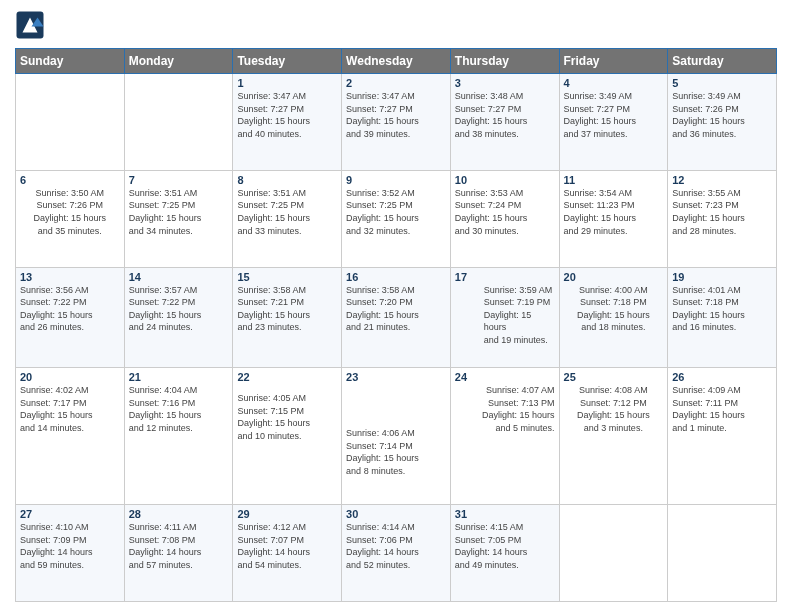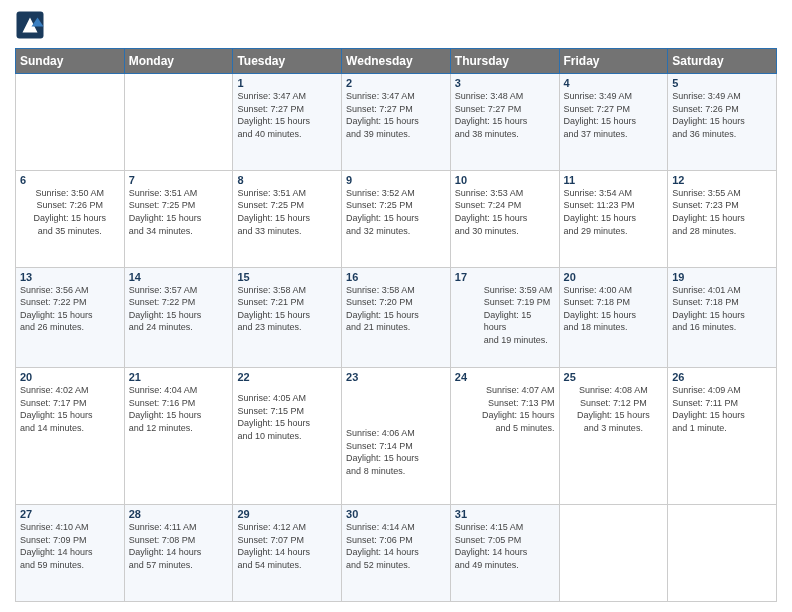--- a/index.html
+++ b/index.html
@@ -251,21 +251,21 @@
           </td>
           <td>
             <span class="day-num">17</span>
             <div class="day-info" style="white-space: pre-line; margin-left: 29px;">Sunrise: 3:59 AM
 Sunset: 7:19 PM
 Daylight: 15 hours
 and 19 minutes.</div>
           </td>
           <td>
             <span class="day-num">20</span>
-            <div class="day-info" style="white-space: pre-line;">Sunrise: 4:00 AM
+            <div class="day-info" style="white-space: pre-line; text-align: center;">Sunrise: 4:00 AM
 Sunset: 7:18 PM
 Daylight: 15 hours
 and 18 minutes.</div>
           </td>
           <td>
             <span class="day-num">19</span>
             <div class="day-info" style="white-space: pre-line;">Sunrise: 4:01 AM
 Sunset: 7:18 PM
 Daylight: 15 hours
 and 16 minutes.</div>

